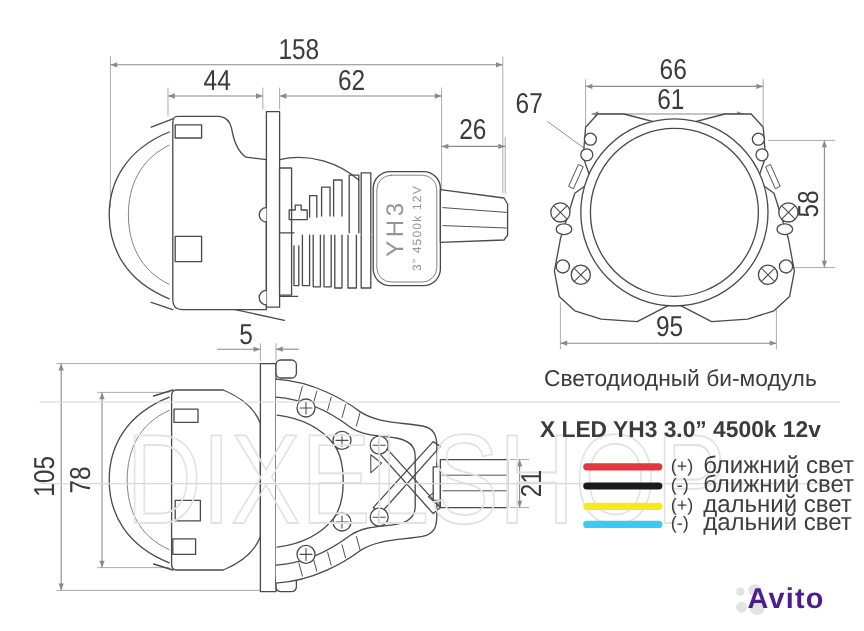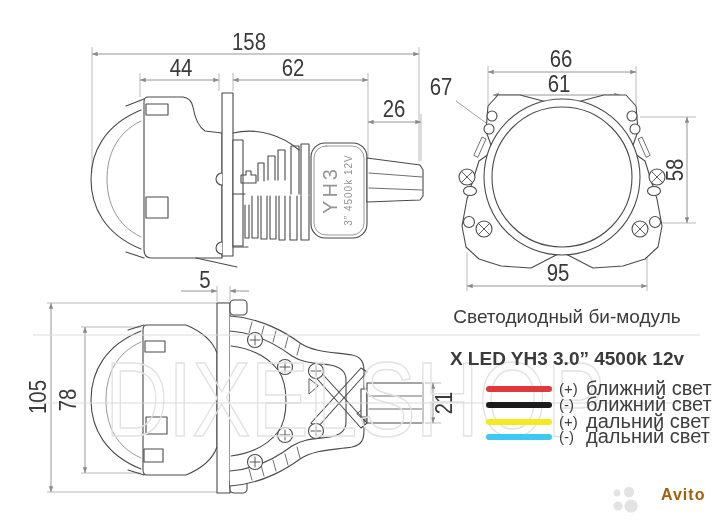--- a/index.html
+++ b/index.html
@@ -14,22 +14,22 @@
   .cap-mark.model{font-size:20px;letter-spacing:3px;}
   .cap-mark.spec{font-size:10px;letter-spacing:1px;}
   .heading{position:absolute;z-index:2;left:441px;top:306px;width:252px;text-align:center;color:#3b3b3b;}
   .heading .h1{font-size:19px;}
   .heading .h2{font-size:19px;margin-top:20px;font-weight:bold;}
   .lrow{position:absolute;z-index:2;left:486px;height:15px;display:flex;align-items:center;}
   .wire{width:66px;height:6px;border-radius:3px;margin-right:7px;flex:none;}
   .sign{width:27px;font-size:15px;color:#3e3e3e;flex:none;}
   .llabel{font-size:20px;color:#3e3e3e;white-space:nowrap;}
   .art{position:absolute;z-index:2;left:497px;top:463px;font-size:17px;color:#3b3b3b;}
-  .avito-text{position:absolute;z-index:3;left:661px;top:486px;font-size:16px;font-weight:bold;
-       color:#a16207;letter-spacing:1px;}
+  .avito-text{position:absolute;z-index:3;left:623px;top:486px;font-size:24px;font-weight:bold;
+       color:#4c1d95;letter-spacing:1px;}
 </style>
 </head>
 <body>
 
 <div id="canvas">
 
 <svg id="drawing" width="720" height="526" viewBox="0 0 720 526">
   <defs>
     <marker id="arr" viewBox="0 0 10 10" refX="9" refY="5" markerWidth="9" markerHeight="7" orient="auto-start-reverse">
       <path d="M0,1.5 L9,5 L0,8.5 Z" fill="#8a8a8a"></path>

